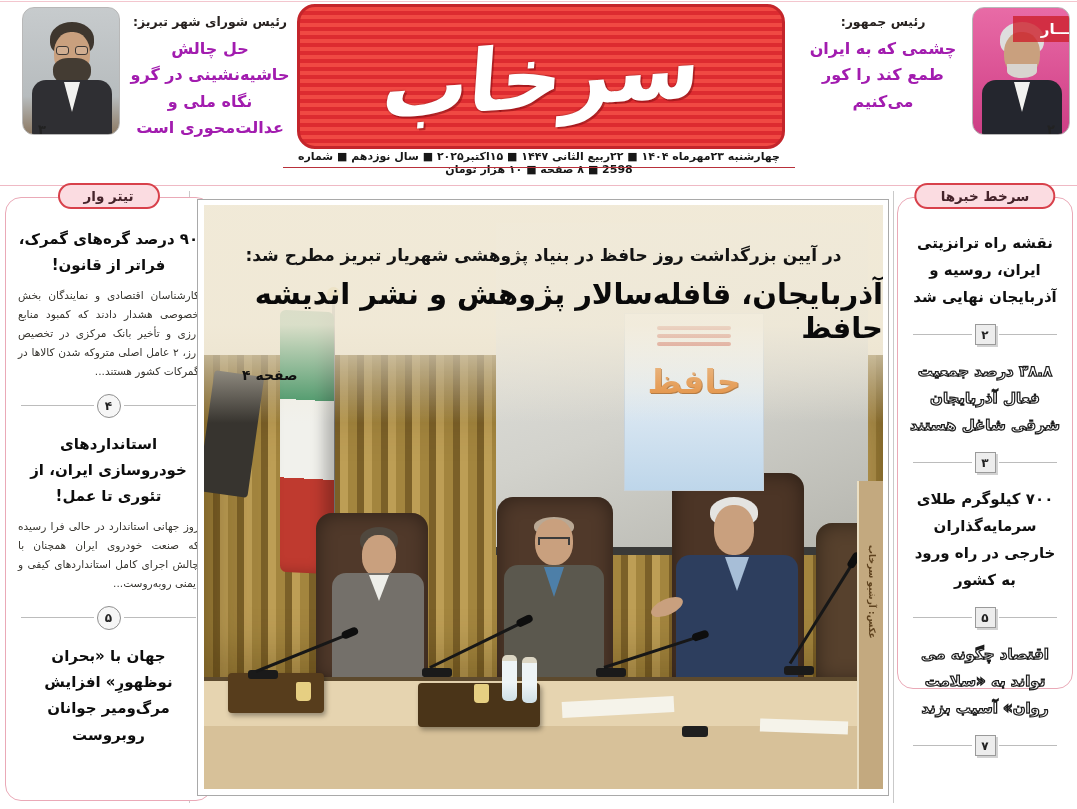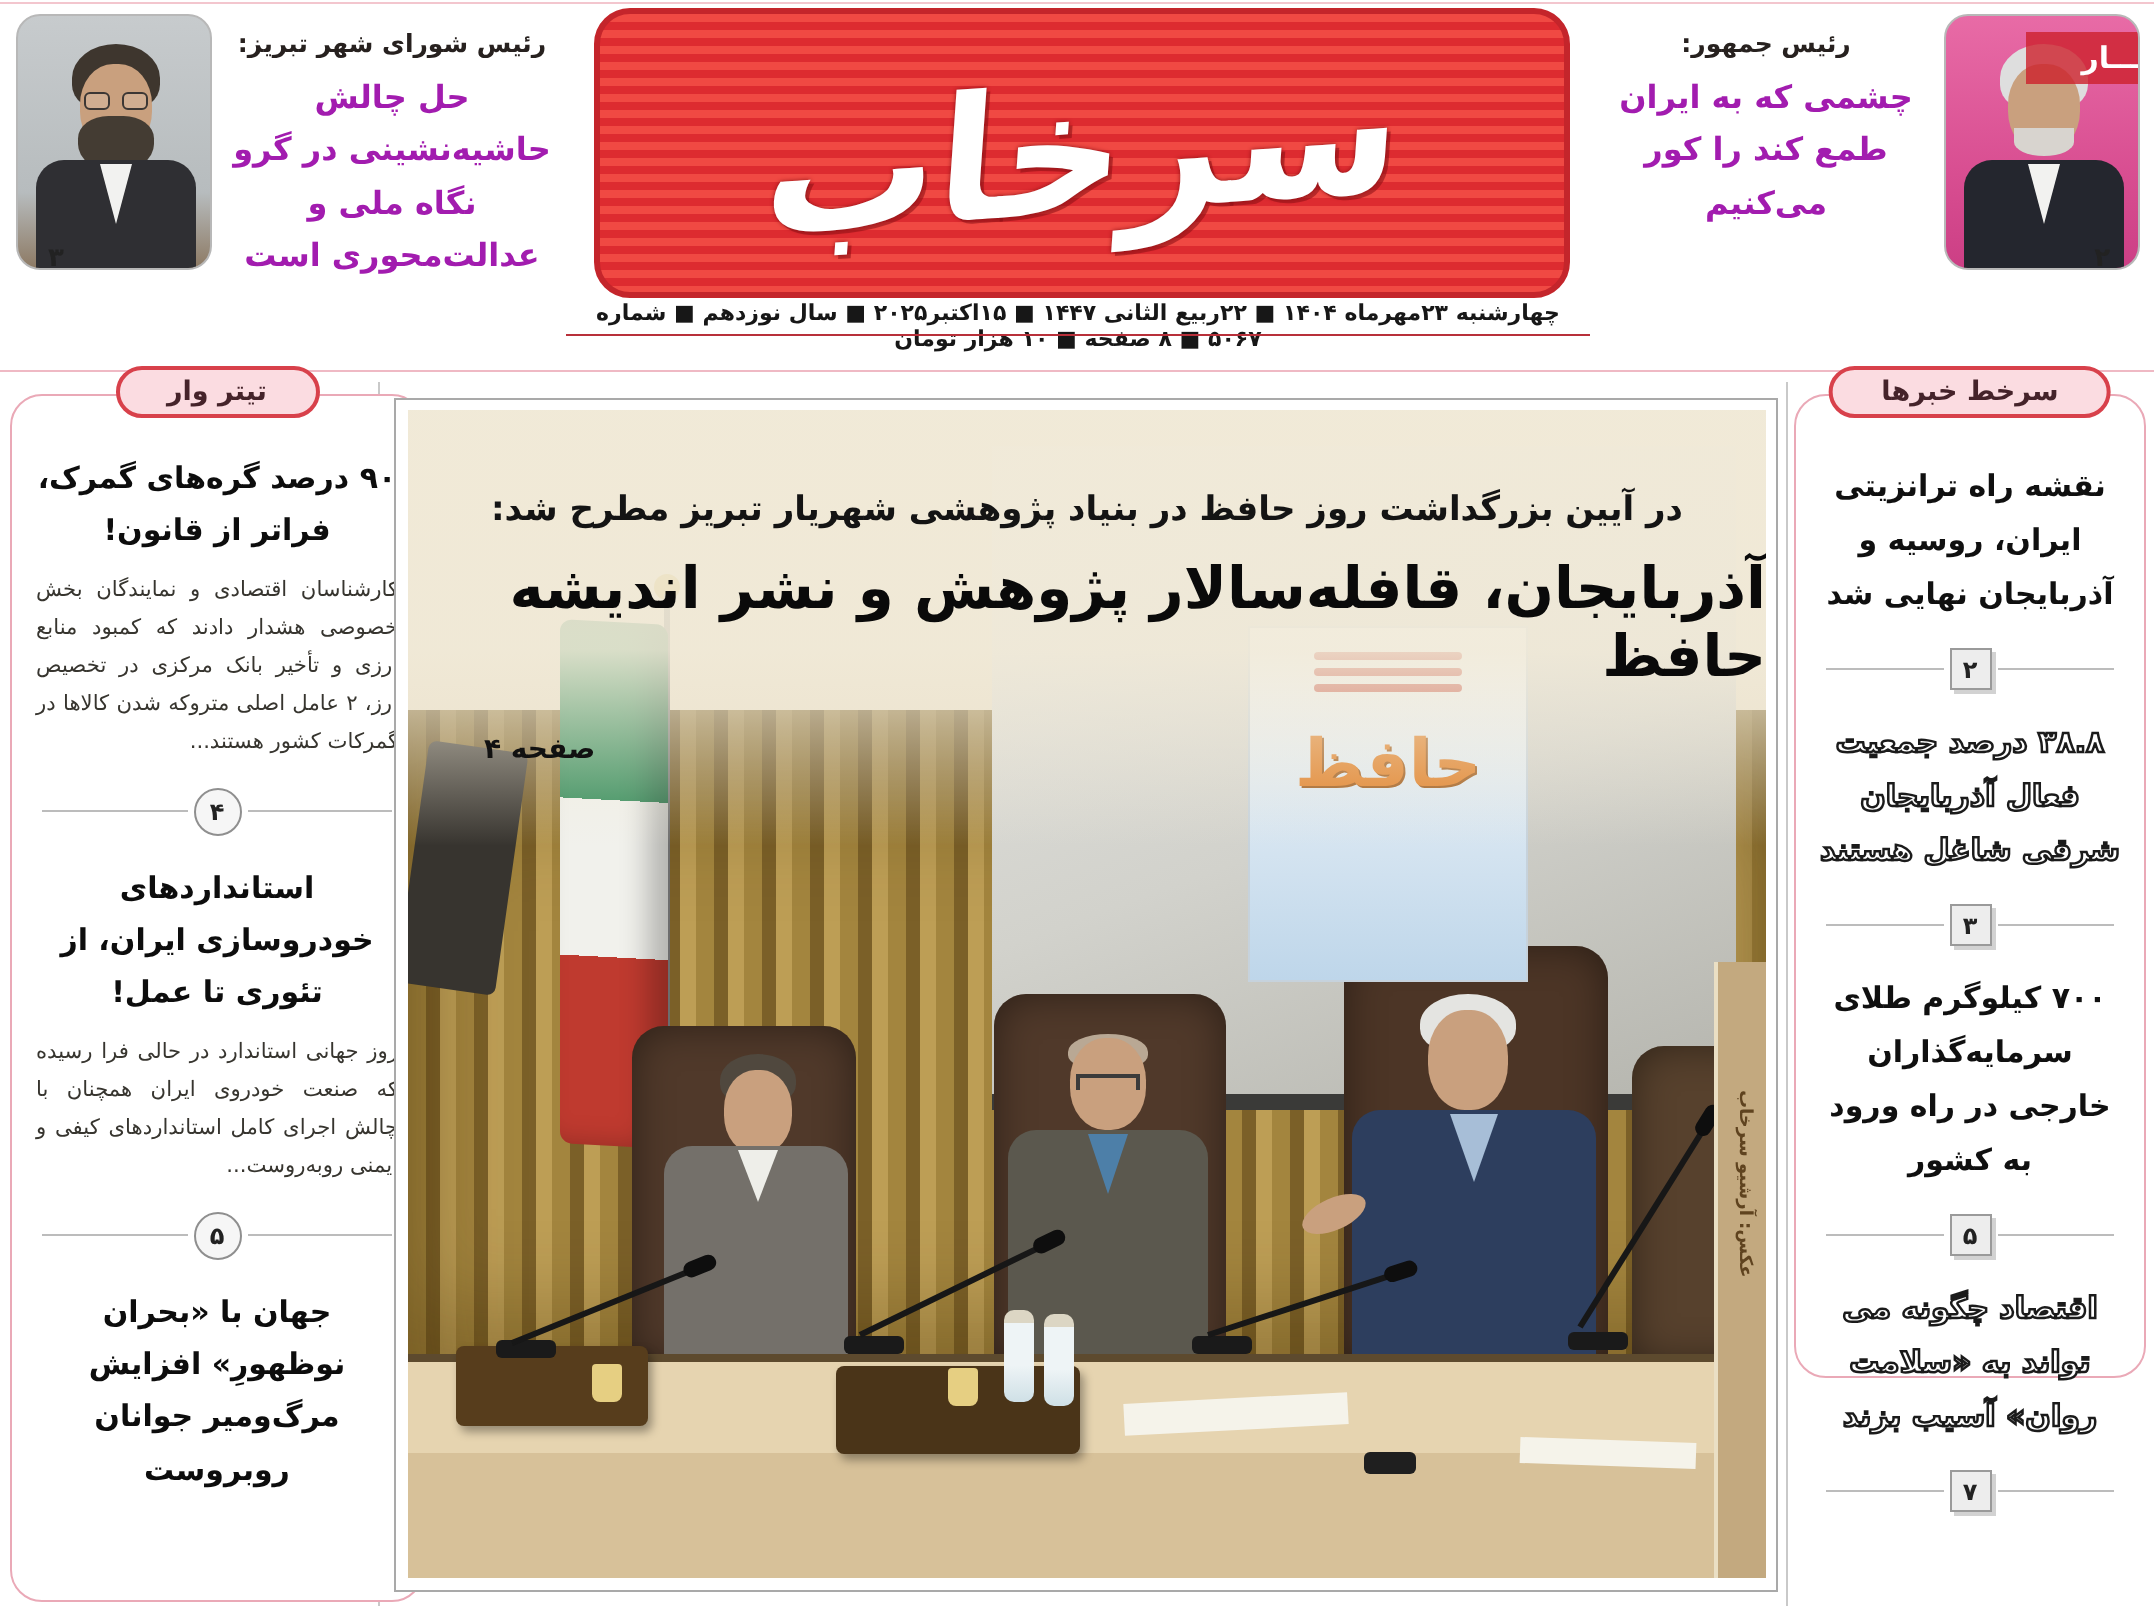--- a/index.html
+++ b/index.html
@@ -20,21 +20,21 @@
     display:flex; align-items:center; justify-content:center; overflow:hidden;
   }
   .logo-text {
     color:#fff; font-size:86px; font-weight:bold; line-height:1;
     transform: rotate(-4deg) skewX(-8deg); letter-spacing:-2px;
     text-shadow: 0 0 2px #8c1115, 2px 2px 0 rgba(140,17,21,0.55);
   }
 
   
   .ear { position:absolute; top:0; height:150px; }
-  .ear-left  { left:0;  width:292px; }
+  .ear-left  { left:14px;  width:292px; }
   .ear-right { left:785px; width:292px; }
   .ear-photo {
     position:absolute; top:7px; width:98px; height:128px;
     border:1.5px solid #b8b8b8; border-radius:12px; overflow:hidden;
   }
   .ear-left  .ear-photo { left:8px;  background:linear-gradient(180deg,#c7cbcd 0%,#b7bcbe 70%,#8d7a64 100%); }
   .ear-right .ear-photo { right:7px; background:linear-gradient(180deg,#e86ba6 0%,#d94f92 60%,#cc3f85 100%); }
   .ear-text { position:absolute; top:14px; width:180px; text-align:center; }
   .ear-left  .ear-text { left:106px; }
   .ear-right .ear-text { right:104px; }
@@ -246,21 +246,21 @@
         <div class="overlay-strip">جـــار</div>
       </div>
     </div>
     <div class="ear-text">
       <div class="ear-kicker">رئیس جمهور:</div>
       <div class="ear-title">چشمی که به ایران طمع کند را کور می‌کنیم</div>
     </div>
     <div class="ear-num">۲</div>
   </div>
 
-  <div class="datebar">چهارشنبه ۲۳مهرماه ۱۴۰۴ ■ ۲۲ربیع الثانی ۱۴۴۷ ■ ۱۵اکتبر۲۰۲۵ ■ سال نوزدهم ■ شماره ۵۰۶۷ ■ ۸ صفحه ■ ۱۰ هزار تومان</div>
+  <div class="datebar">چهارشنبه ۲۳مهرماه ۱۴۰۴ ■ ۲۲ربیع الثانی ۱۴۴۷ ■ ۱۵اکتبر۲۰۲۵ ■ سال نوزدهم ■ شماره 2598 ■ ۸ صفحه ■ ۱۰ هزار تومان</div>
   <div class="rule-red"></div>
   <div class="rule-pink"></div>
 
   <div class="vsep vsep-l"></div>
   <div class="vsep vsep-r"></div>
 
   <div class="sidecol col-left">
     <div class="pill">تیتر وار</div>
     <div class="sb-body">
 

